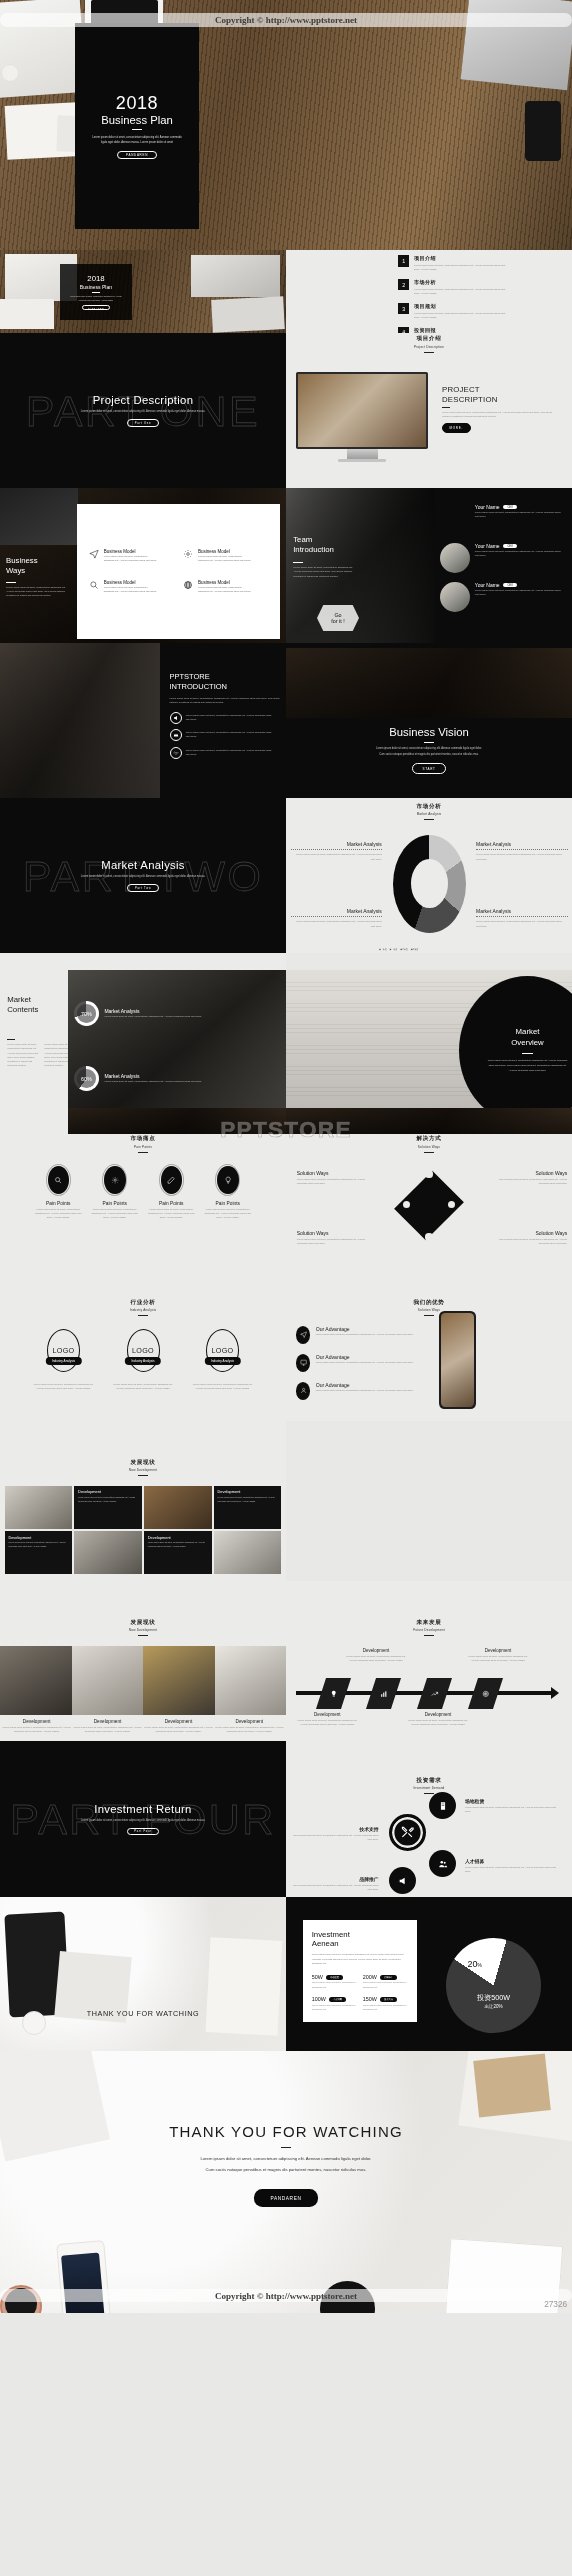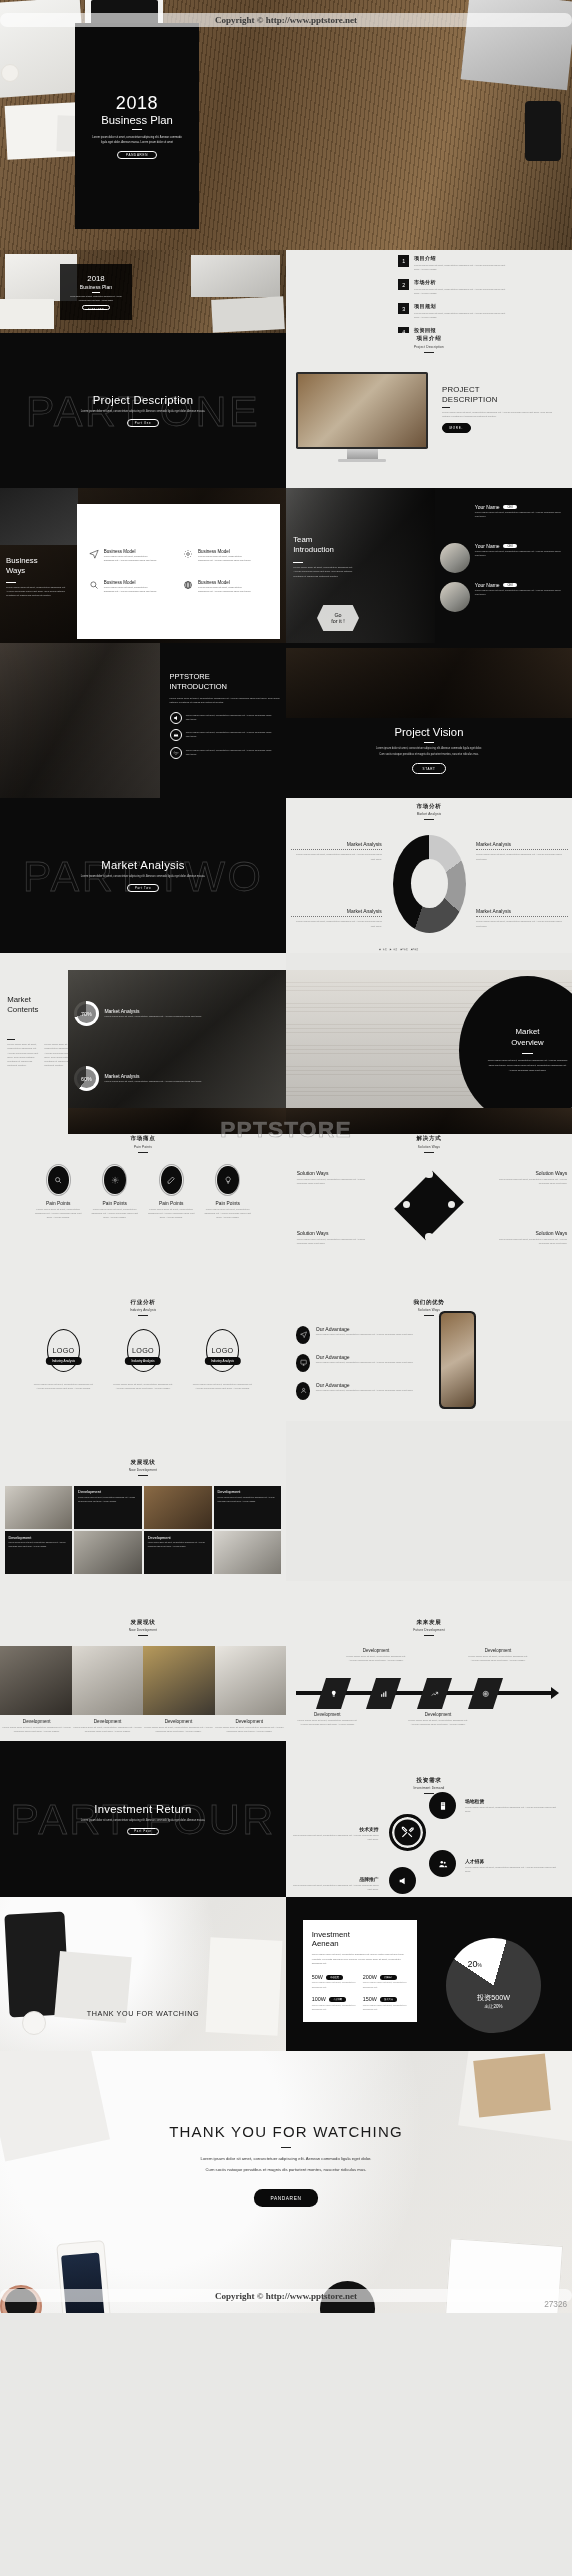--- a/index.html
+++ b/index.html
@@ -412,21 +412,21 @@
         </div>
       </div>
     </div>
   </div>
 
   <div class="slide half dark" style="height:155px">
     <div style="position:absolute;left:0;top:4.8px;width:286px;height:70px;overflow:hidden">
       <div class="photo darkdesk"></div>
     </div>
     <div style="position:absolute;top:83px;width:286px;text-align:center">
-      <div style="font-size:11.3px;font-weight:300;color:#fff">Project Vision</div>
+      <div style="font-size:11.3px;font-weight:300;color:#fff">Business Vision</div>
       <div class="rule w" style="margin:3.6px auto"></div>
       <div style="font-size:2.6px;color:#c7c7c7;line-height:2.3">Lorem ipsum dolor sit amet, consectetuer adipiscing elit. Aenean commodo ligula eget dolor.</div>
       <div style="font-size:2.6px;color:#c7c7c7;line-height:2.3">Cum sociis natoque penatibus et magnis dis parturient montes, nascetur ridiculus mus.</div>
       <div class="pill" style="font-size:3px;padding:2.4px 9.5px;margin-top:5.4px">START</div>
     </div>
   </div>
 </div>
 
 <div class="row">
   <div class="slide half dark" style="height:155px">

